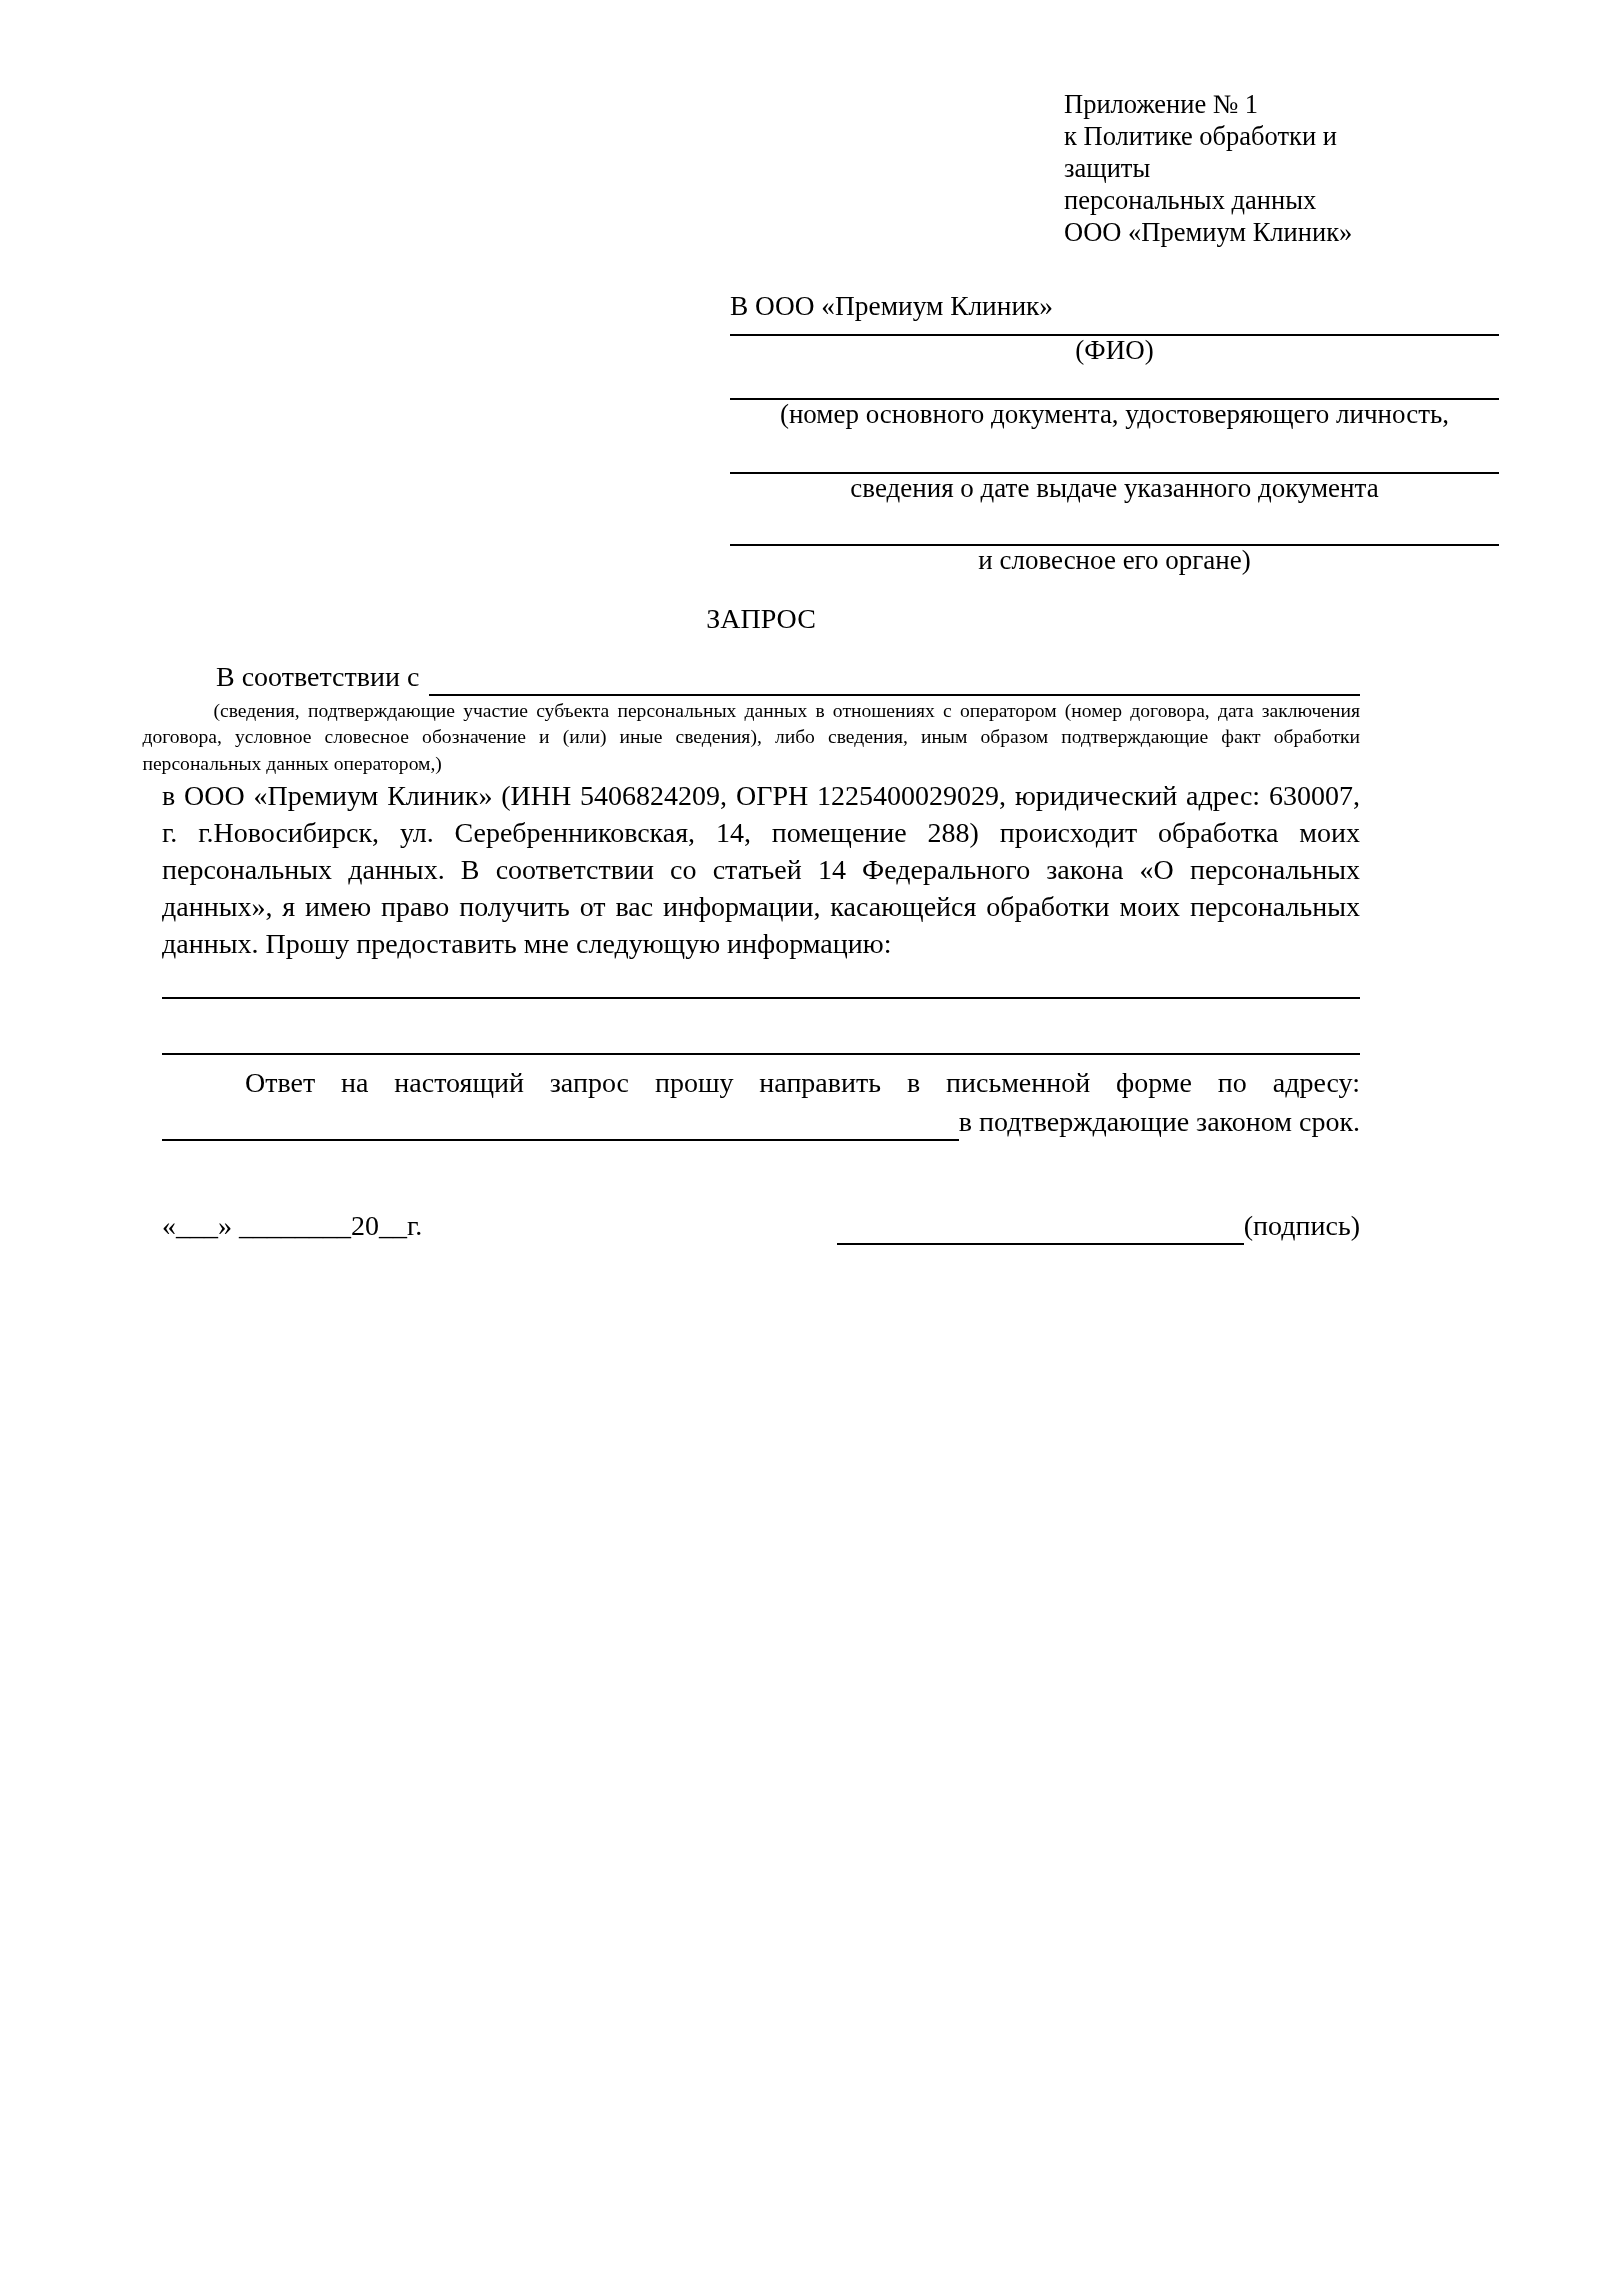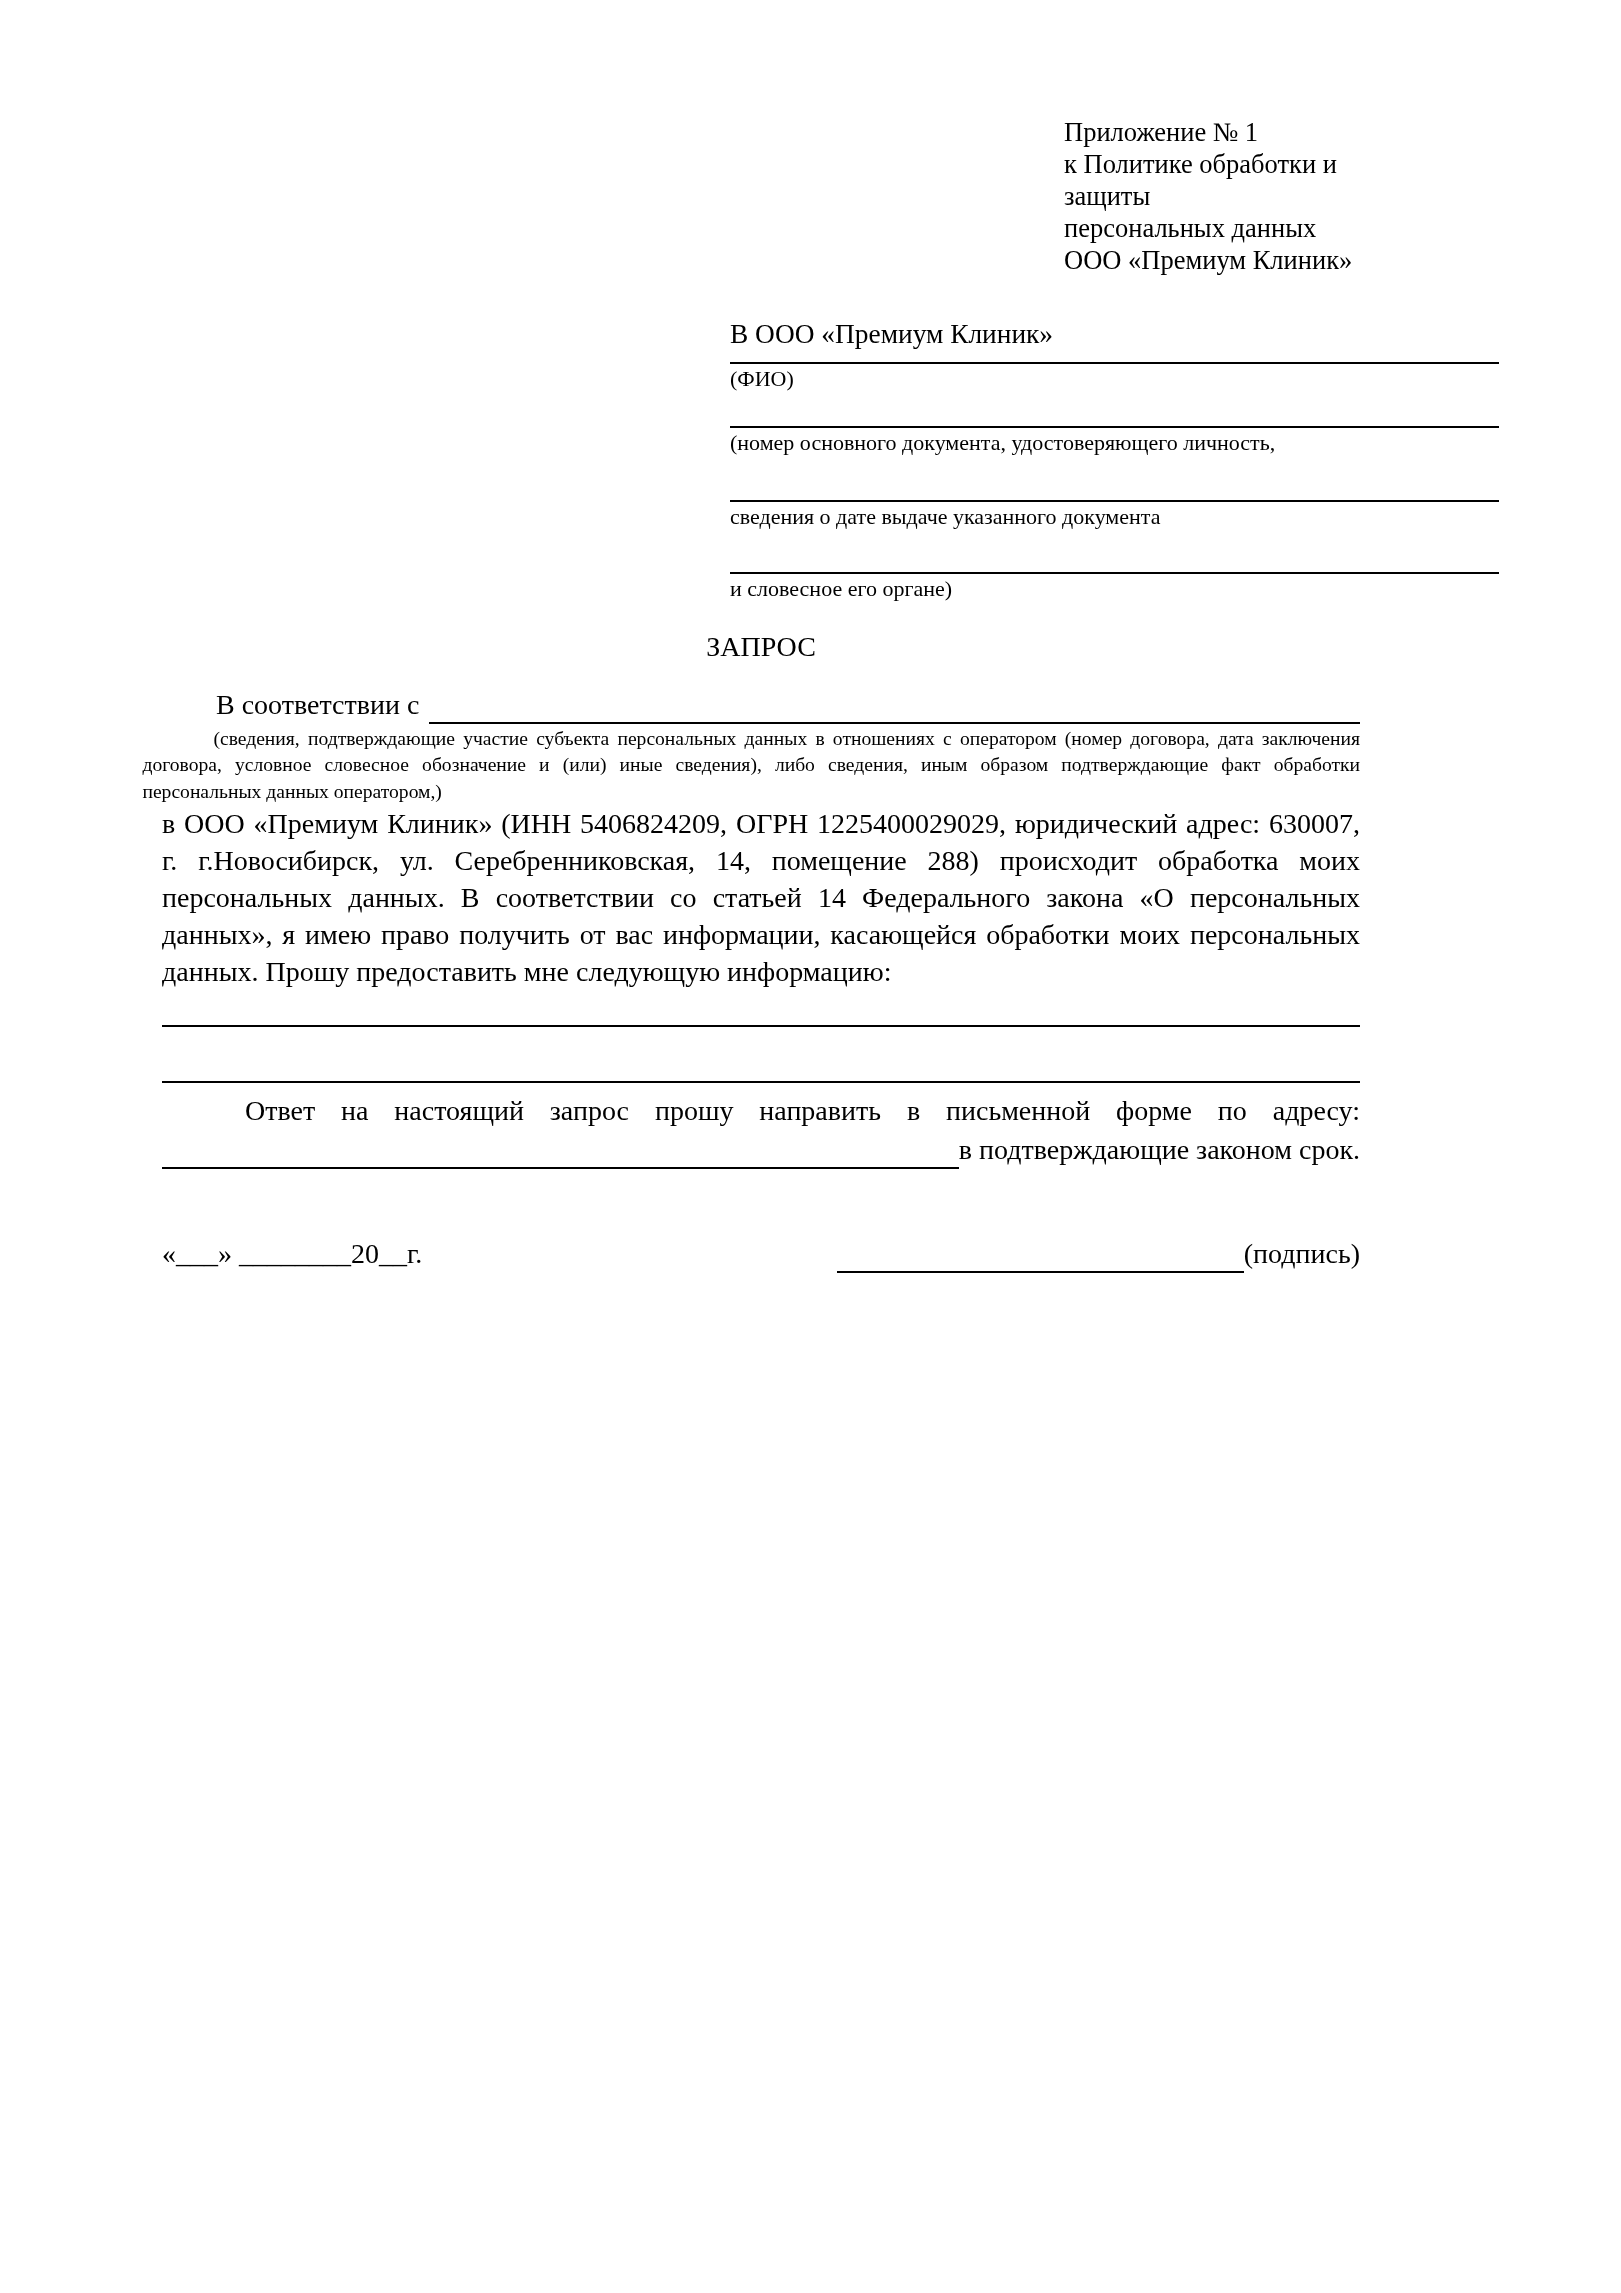--- a/index.html
+++ b/index.html
@@ -11,21 +11,21 @@
     width: 1621px;
     height: 2294px;
     font-family: "Liberation Serif", "DejaVu Serif", serif;
     color: #000000;
     position: relative;
   }
   .page {
     box-sizing: border-box;
     width: 1482px;
     height: 2294px;
-    padding: 116px 122px 0 162px;
+    padding: 88px 122px 0 162px;
   }
   
   .appendix {
     margin-left: 902px;
     font-size: 26.5px;
     line-height: 32px;
   }
   
   .doc-title {
     margin-top: 53px;
@@ -46,22 +46,22 @@
   .field { margin-top: 0; }
   .rule {
     border-bottom: 2px solid #000;
     height: 0;
   }
   .field .rule-1 { margin-top: 9.8px; }
   .field .rule-2 { margin-top: 33px; }
   .field .rule-3 { margin-top: 43px; }
   .field .rule-4 { margin-top: 41px; }
   .field-label {
-    text-align: left;
-    font-size: 22px;
+    text-align: center;
+    font-size: 27px;
     line-height: 29px;
   }
   
   .request-heading {
     margin-top: 25.5px;
     text-align: center;
     font-size: 28px;
     line-height: 37px;
   }
   

